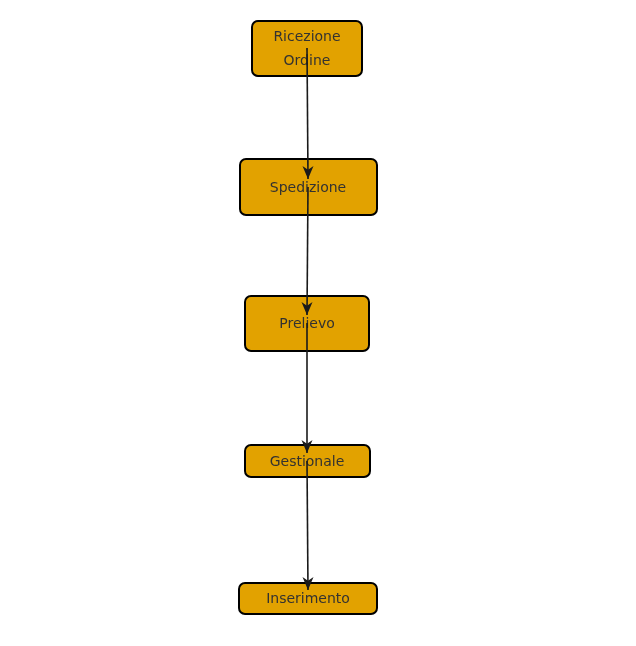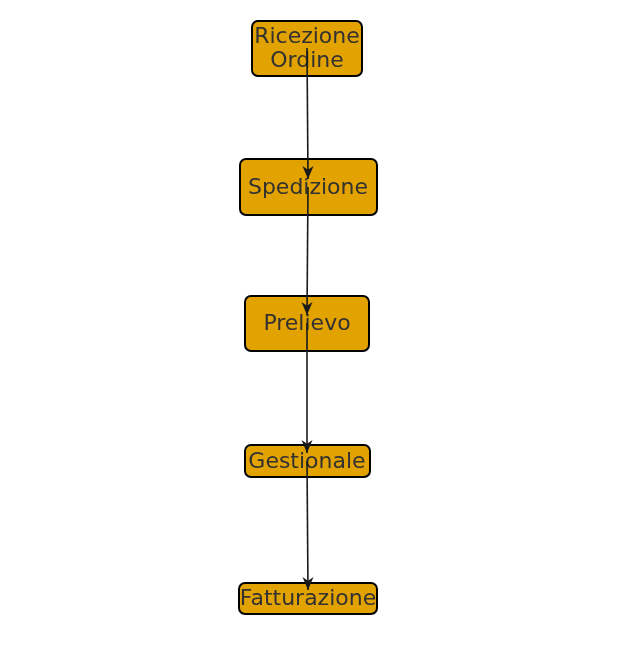--- a/index.html
+++ b/index.html
@@ -30,21 +30,21 @@
     border: 2px solid var(--node-border, #000000);
     border-radius: 7px;
     display: flex;
     flex-direction: column;
     align-items: center;
     justify-content: center;
     text-align: center;
   }
   .node span {
     display: block;
-    font-size: 22px;
+    font-size: 14px;
     line-height: 24px;
     color: var(--text-color, #333333);
     white-space: nowrap;
   }
 </style>
 </head>
 <body>
 
 <div class="canvas">
   <svg class="edges-layer" width="636" height="646" viewBox="0 0 636 646">
@@ -64,15 +64,15 @@
     <div class="node" style="left: 238.5px; top: 158px; width: 139px; height: 58px;">
       <span>Spedizione</span>
     </div>
     <div class="node" style="left: 244px; top: 294.5px; width: 126px; height: 57px;">
       <span>Prelievo</span>
     </div>
     <div class="node" style="left: 243.5px; top: 444px; width: 127px; height: 34px;">
       <span>Gestionale</span>
     </div>
     <div class="node" style="left: 238px; top: 581.5px; width: 140px; height: 33px;">
-      <span>Fatturazione</span>
+      <span>Inserimento</span>
     </div>
   </div>
 
 </body></html>

